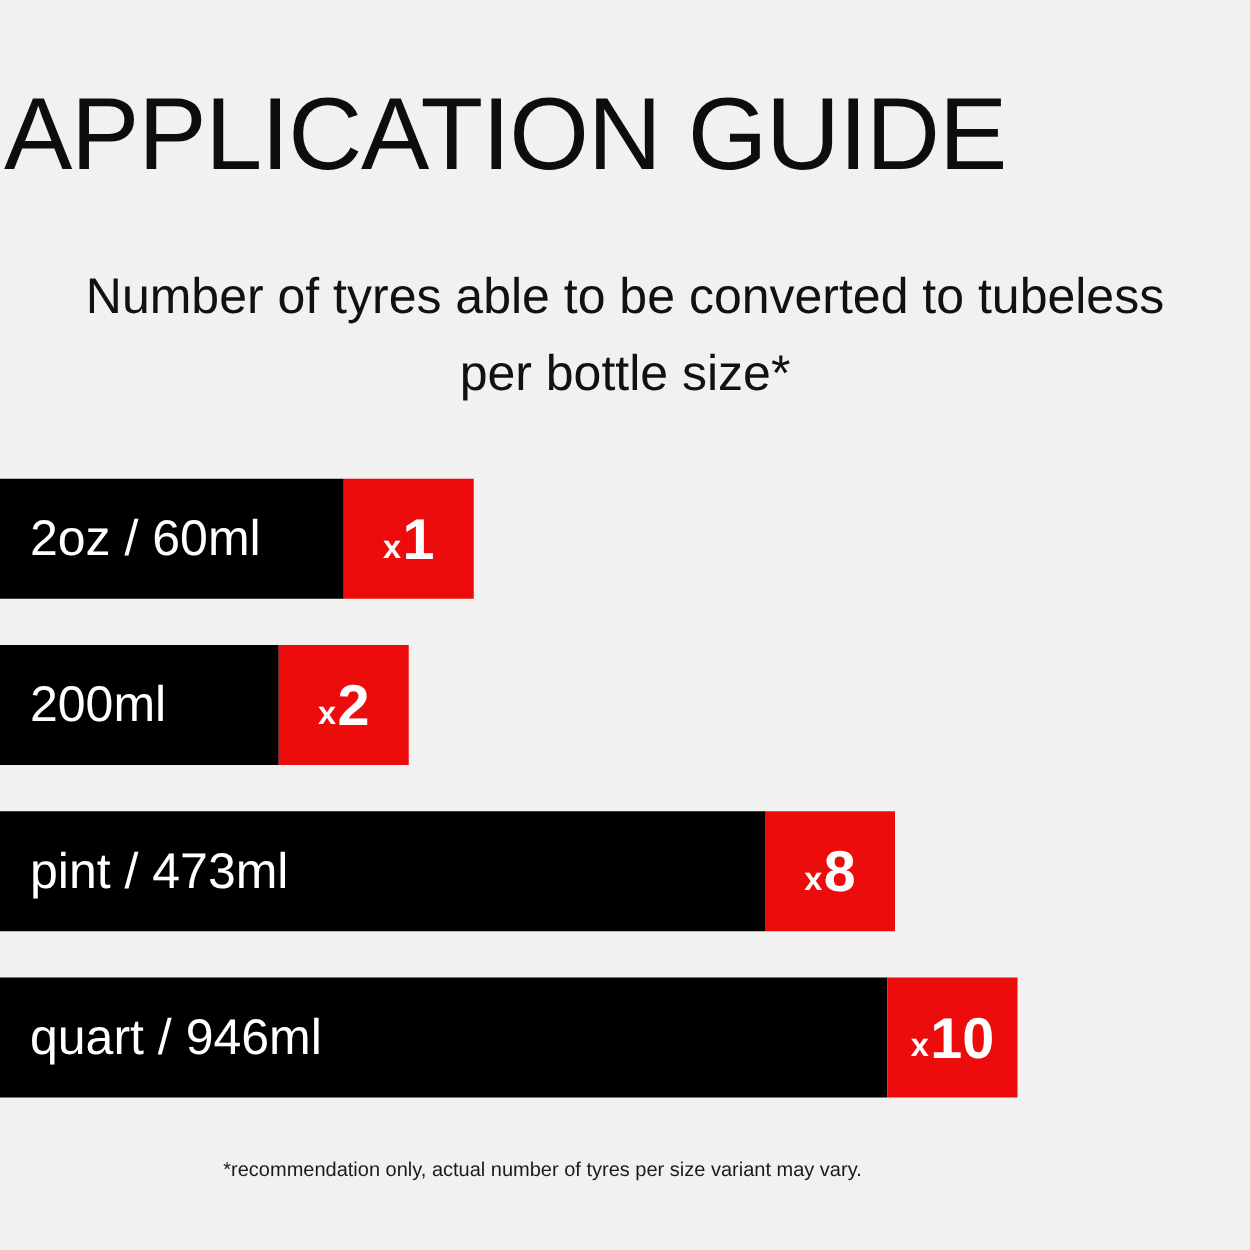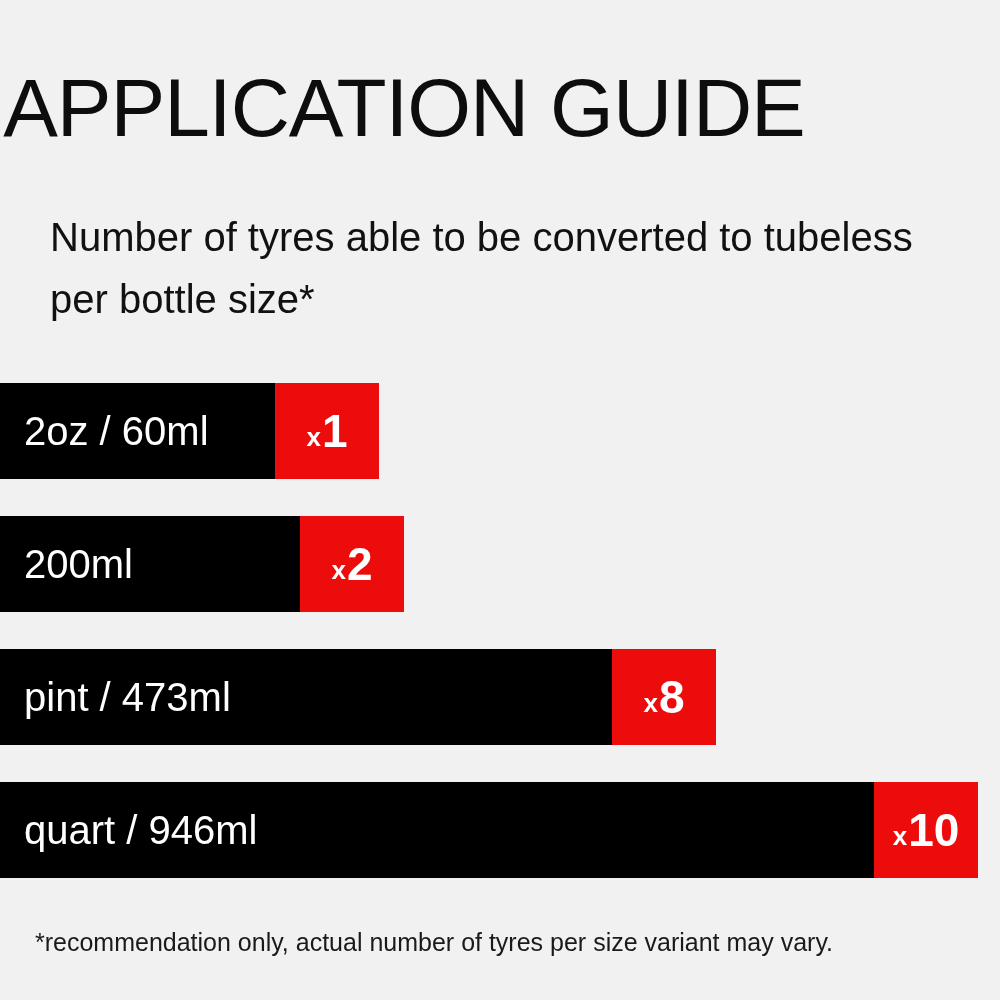--- a/index.html
+++ b/index.html
@@ -30,20 +30,21 @@
     line-height: 92px;
     letter-spacing: -1px;
     color: #0d0d0d;
     font-weight: 400;
   }
   .subtitle {
     position: absolute;
     top: 206px;
     left: 50px;
     width: 900px;
+    text-align: center;
     font-size: 40px;
     line-height: 62px;
     color: #111111;
     font-weight: 400;
   }
   .chart {
     position: absolute;
     top: 383px;
     left: 0;
     width: 1000px;
@@ -97,21 +98,21 @@
     font-size: 46px;
     font-weight: 700;
     line-height: 1;
   }
   .footnote {
     position: absolute;
     top: 928px;
     left: 0;
     width: 868px;
     text-align: center;
-    font-size: 25px;
+    font-size: 16px;
     color: #1a1a1a;
     font-weight: 400;
   }
 </style>
 </head>
 <body>
 
 <div class="page">
 
   <div class="title">APPLICATION GUIDE</div>
@@ -124,41 +125,41 @@
       <div class="bar" style="width:275px">
         <span class="bar-label">2oz / 60ml</span>
       </div>
       <div class="count">
         <span class="x">x</span>
         <span class="num">1</span>
       </div>
     </div>
 
     <div class="row">
-      <div class="bar" style="width:300px">
+      <div class="bar" style="width:223px">
         <span class="bar-label">200ml</span>
       </div>
       <div class="count">
         <span class="x">x</span>
         <span class="num">2</span>
       </div>
     </div>
 
     <div class="row">
       <div class="bar" style="width:612px">
         <span class="bar-label">pint / 473ml</span>
       </div>
       <div class="count">
         <span class="x">x</span>
         <span class="num">8</span>
       </div>
     </div>
 
     <div class="row">
-      <div class="bar" style="width:874px">
+      <div class="bar" style="width:710px">
         <span class="bar-label">quart / 946ml</span>
       </div>
       <div class="count">
         <span class="x">x</span>
         <span class="num">10</span>
       </div>
     </div>
 
   </div>
 

